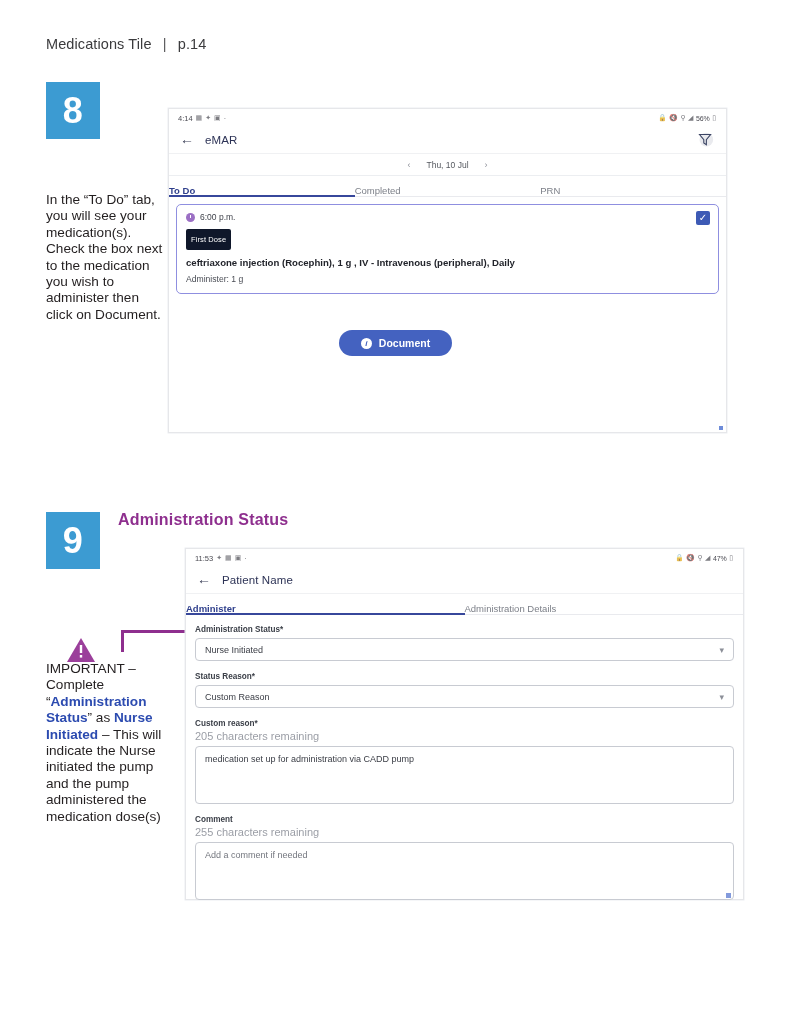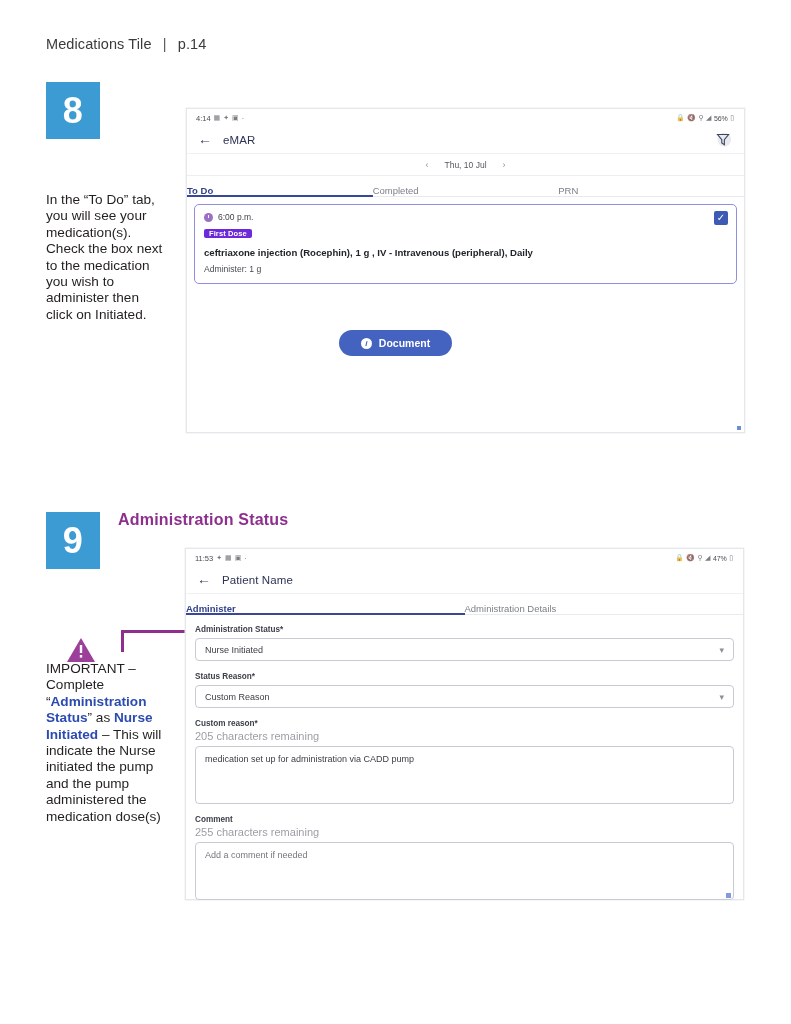--- a/index.html
+++ b/index.html
@@ -71,21 +71,21 @@
   #arr9-h { left: 121px; top: 630px; width: 73px; }
   #arr9-head { left: 188px; top: 624px; }
 
   
   .phone {
     position: absolute;
     background: #ffffff;
     border: 1px solid #e6e7ea;
     box-shadow: 0 0 0 0.5px #eceef1;
   }
-  #phone8 { left: 186px; top: 108px; width: 559px; height: 325px; }
+  #phone8 { left: 168px; top: 108px; width: 559px; height: 325px; }
   #phone9 { left: 185px; top: 548px; width: 559px; height: 352px; }
 
   .statusbar {
     height: 18px; display: flex; align-items: center;
     justify-content: space-between;
     padding: 0 10px 0 9px;
     font-size: 7.5px; color: #4a4a52;
   }
   .sb-left { display: flex; align-items: center; gap: 3px; }
   .sb-right { display: flex; align-items: center; gap: 2.5px; }
@@ -150,23 +150,23 @@
   }
   .chk {
     position: absolute; right: 8px; top: 6px;
     width: 14px; height: 14px; border-radius: 2px;
     background: #3d5ab5; color: #fff;
     display: flex; align-items: center; justify-content: center;
     font-size: 10px; line-height: 1; cursor: pointer;
   }
   .badge {
     display: inline-block; margin-top: 7px;
-    background: #6d28d9; color: #ffffff;
-    font-size: 7.5px; font-weight: 700;
-    padding: 0 5px; border-radius: 2px; letter-spacing: .1px;
+    background: #0f172a; color: #ffffff;
+    font-size: 7.5px; font-weight: 400;
+    padding: 6px 5px; border-radius: 2px; letter-spacing: .1px;
   }
   .med-name { margin-top: 7px; font-size: 9.6px; font-weight: 700; color: #22242b; }
   .med-admin { margin-top: 6px; font-size: 8.6px; color: #4a4d55; }
 
   .doc-row {
     position: absolute; left: 0; right: 0; top: 330px;
     display: flex; justify-content: center;
   }
   .doc-btn {
     background: #4462c0; color: #ffffff;
@@ -211,21 +211,21 @@
 <body>
 
 <div class="page-header">
   <span>Medications Tile</span>
   <span class="sep">|</span>
   <span>p.14</span>
 </div>
 
 <div class="step-tile" id="step8-tile">8</div>
 
-<div class="instr" id="instr8">In the “To Do” tab, you will see your medication(s). Check the box next to the medication you wish to administer then click on Initiated.</div>
+<div class="instr" id="instr8">In the “To Do” tab, you will see your medication(s). Check the box next to the medication you wish to administer then click on Document.</div>
 
 <div class="arrow-straight" id="arr8-line"></div>
 <div class="arrow-head" id="arr8-head"></div>
 
 <div class="phone" id="phone8">
 
   <div class="statusbar">
     <span class="sb-left">
       <span>4:14</span>
       <span class="sb-ic">▦</span>

